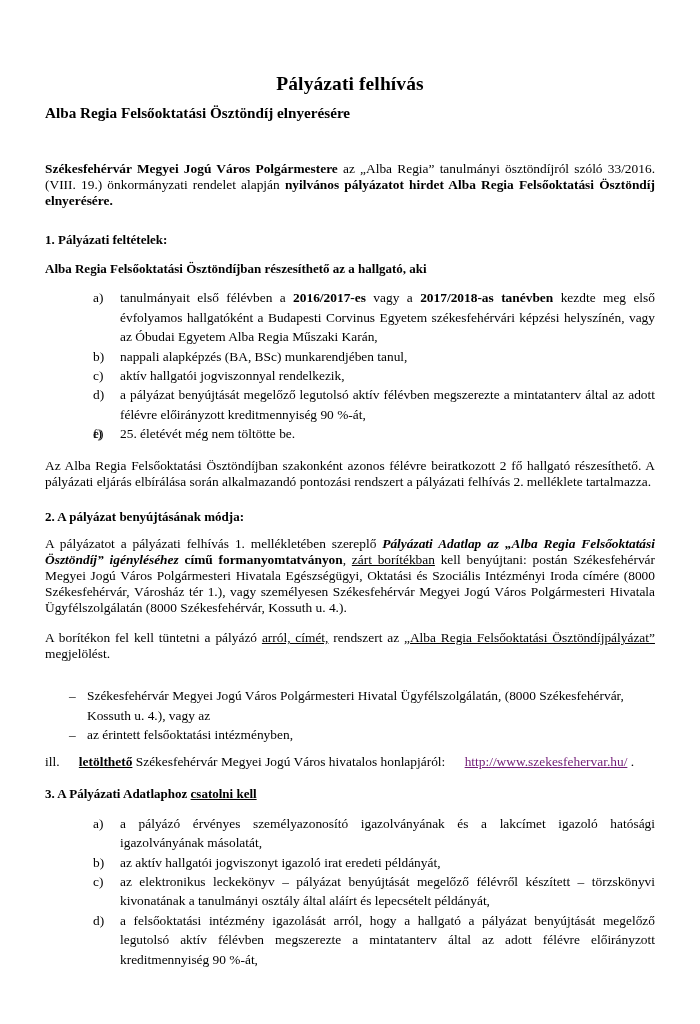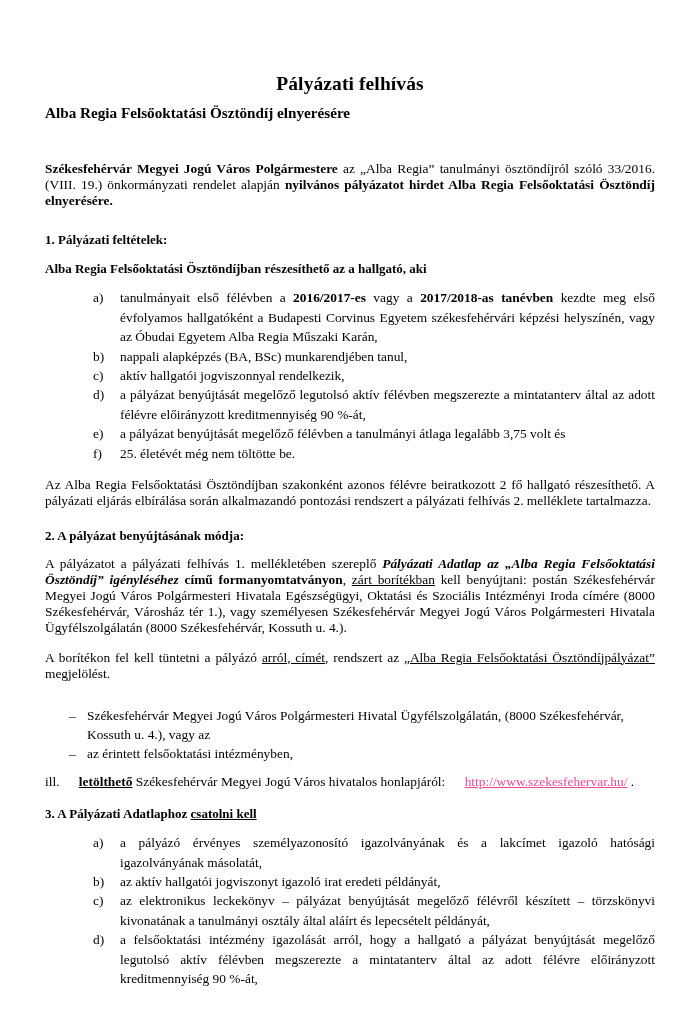--- a/index.html
+++ b/index.html
@@ -107,21 +107,21 @@
     top: 0;
     font-size: 13.4px;
     line-height: 19.4px;
   }
 
   
   b, .b   { font-weight: bold; }
   .bi     { font-weight: bold; font-style: italic; }
   .u      { text-decoration: underline; }
   .bu     { font-weight: bold; text-decoration: underline; padding-left: 16px; }
-  .link   { text-decoration: underline; color: #ec4899; padding-left: 16px; }
+  .link   { text-decoration: underline; color: #701a75; padding-left: 16px; }
   .nowrap { white-space: nowrap; }
 </style>
 </head>
 <body>
 
 <div class="page">
 
   <h1 class="doc-title">Pályázati felhívás</h1>
   <h2 class="doc-subtitle">Alba Regia Felsőoktatási Ösztöndíj elnyerésére</h2>
 
@@ -143,21 +143,21 @@
     <li>
       <span class="marker">b)</span><span>nappali alapképzés (BA, BSc) munkarendjében tanul,</span>
     </li>
     <li>
       <span class="marker">c)</span><span>aktív hallgatói jogviszonnyal rendelkezik,</span>
     </li>
     <li>
       <span class="marker">d)</span><span>a pályázat benyújtását megelőző legutolsó aktív félévben megszerezte a mintatanterv által az adott félévre előirányzott kreditmennyiség 90 %-át,</span>
     </li>
     <li>
-      <span class="marker">e)</span><span>a pályázat benyújtását megelőző félévben a tanulmányi átlaga legalább 3,75 volt és</span>
+      <span class="marker">e)</span>
     </li>
     <li>
       <span class="marker">f)</span><span>25. életévét még nem töltötte be.</span>
     </li>
   </ol>
 
   <div class="gap-md"></div>
   <p class="body-par">Az Alba Regia Felsőoktatási Ösztöndíjban szakonként azonos félévre beiratkozott 2 fő hallgató részesíthető. A pályázati eljárás elbírálása során alkalmazandó pontozási rendszert a pályázati felhívás 2. melléklete tartalmazza.</p>
 
   <div class="gap-lg"></div>

